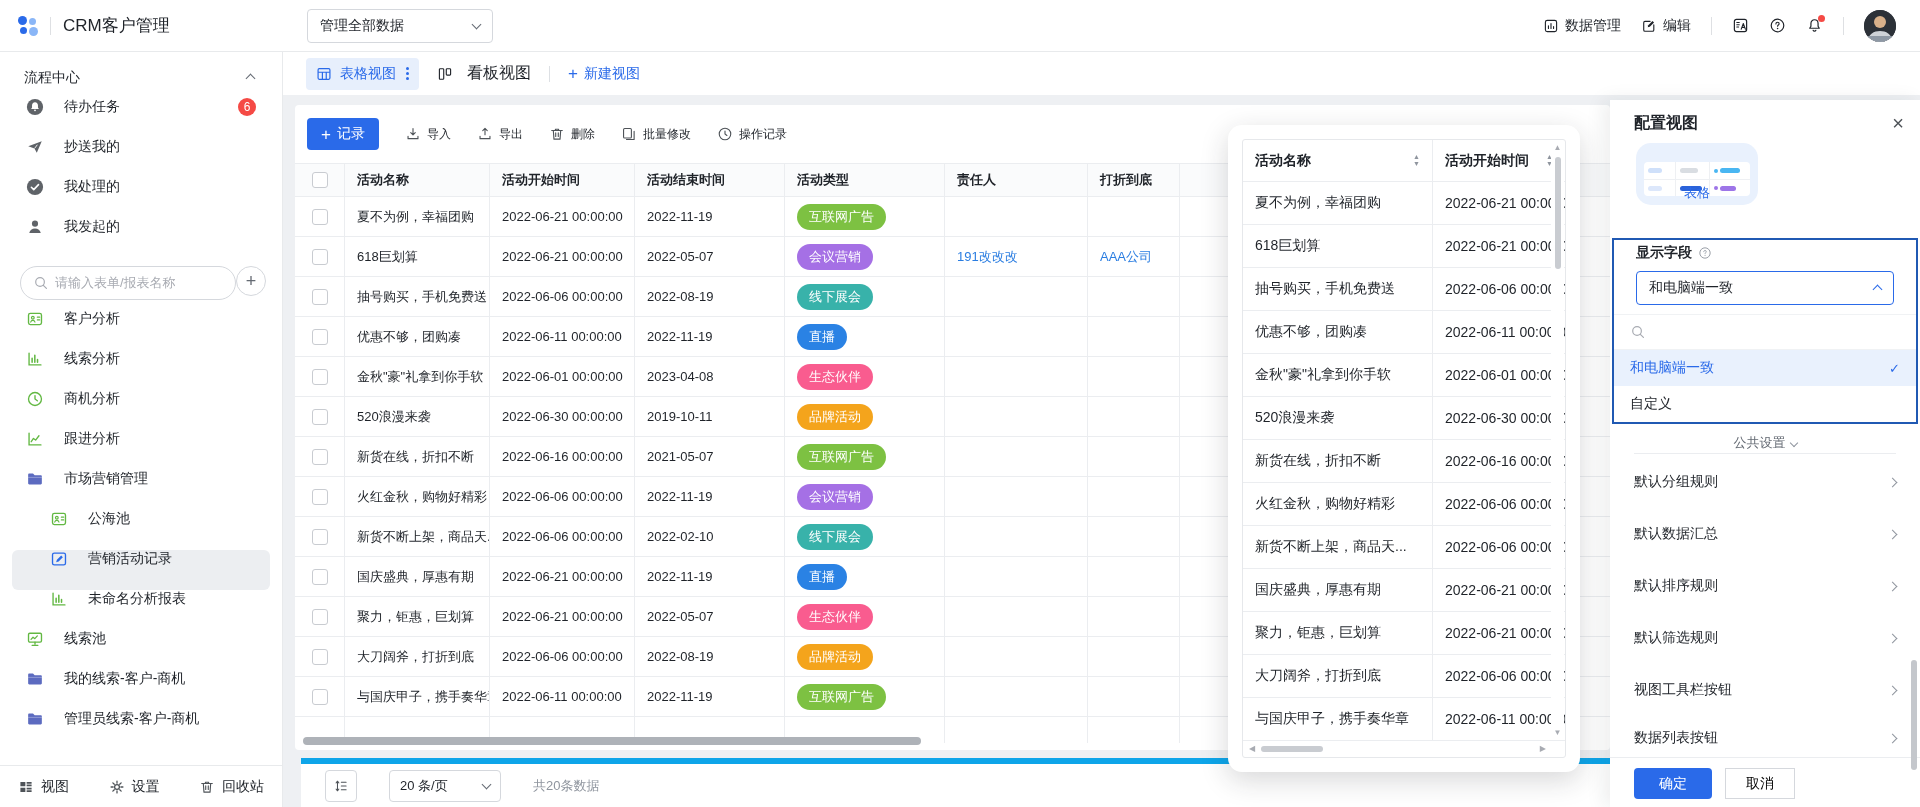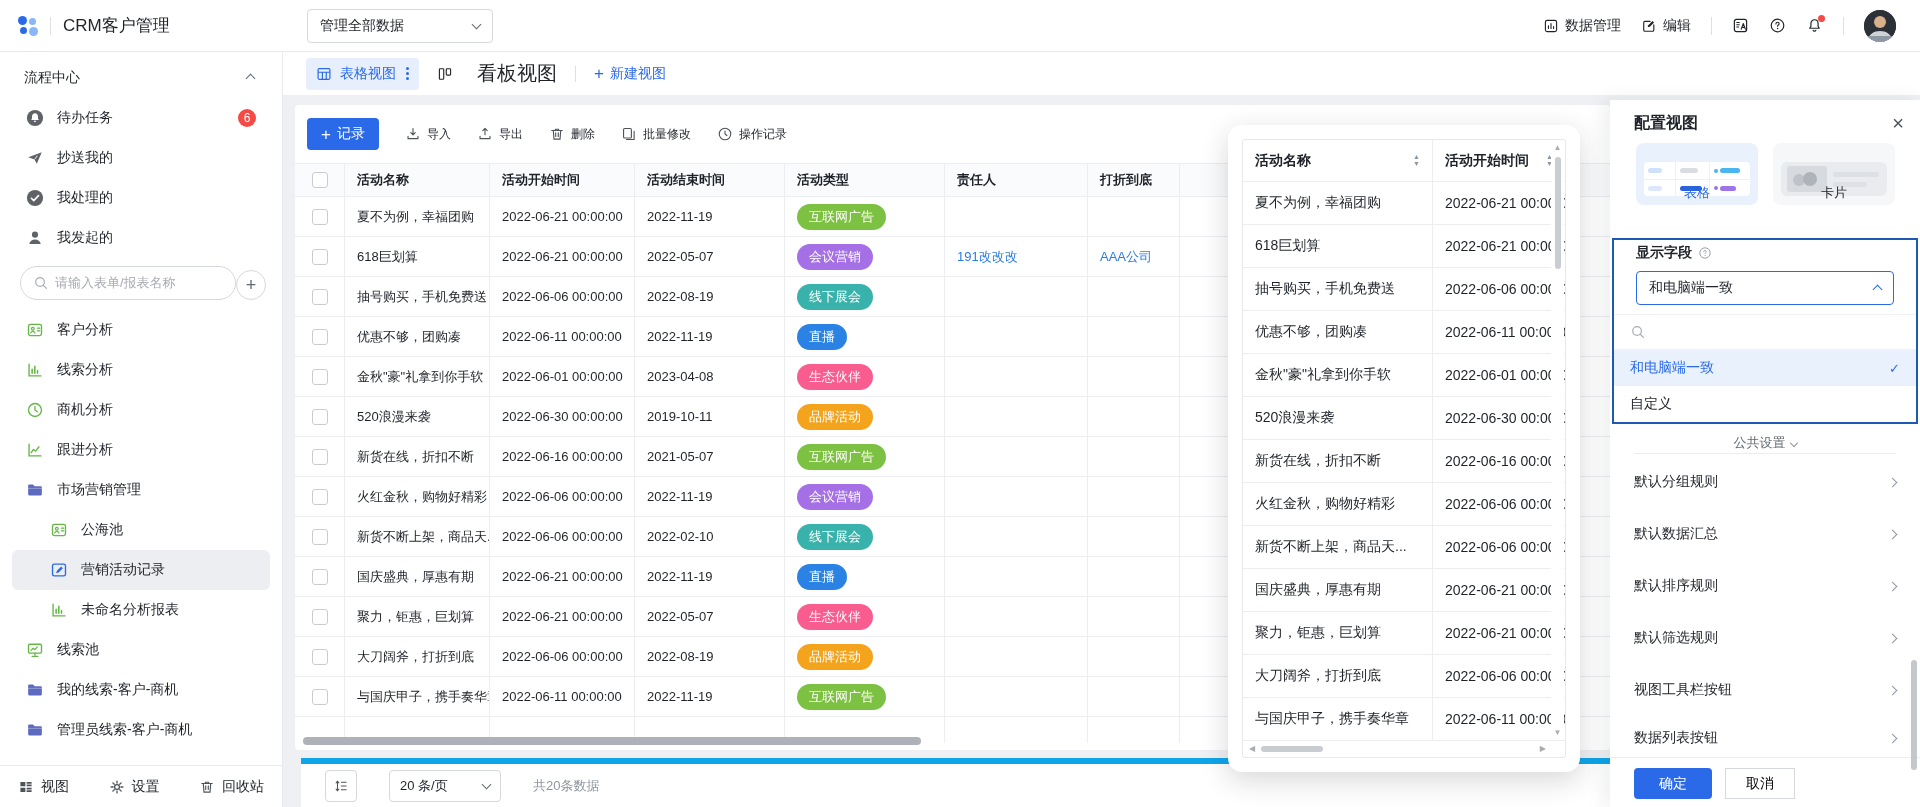--- a/index.html
+++ b/index.html
@@ -27,33 +27,33 @@
 .scope-select .chev{margin-left:auto;margin-top:-3px}
 .top-actions{margin-left:auto;display:flex;align-items:center;gap:20px;padding-right:24px}
 .tb-action{display:flex;align-items:center;gap:6px;font-size:14px;cursor:pointer}
 .tb-sep{width:1px;height:18px;background:#dee0e3}
 .icon-btn{position:relative;display:inline-flex}
 .bell-dot{position:absolute;top:-2px;right:-2px;width:7px;height:7px;border-radius:50%;background:#f54a45}
 .avatar{width:32px;height:32px;border-radius:50%;background:linear-gradient(#59606a,#23272d);overflow:hidden;display:inline-flex}
 
 .sidebar{position:absolute;left:0;top:52px;width:283px;height:755px;background:#fff;border-right:1px solid #e8eaec;z-index:5}
 .side-section{height:46px;display:flex;align-items:center;justify-content:space-between;padding:6px 28px 0 24px;font-size:14px}
-.side-item{height:40px;margin:0 12px;padding:0 14px;border-radius:6px;display:flex;align-items:center;gap:13px;font-size:14px;cursor:pointer}
+.side-item{height:40px;margin:0 12px;padding:0 14px;border-radius:6px;display:flex;align-items:flex-start;gap:20px;font-size:14px;cursor:pointer}
 .side-item.sel{background:#eceef1}
 .side-item.indent{padding-left:38px}
 .badge{margin-left:auto;min-width:18px;height:18px;border-radius:9px;background:#f54a45;color:#fff;font-size:12px;display:flex;align-items:center;justify-content:center;padding:0 5px}
-.side-search{display:flex;align-items:flex-end;gap:0;margin:8px 16px 10px 20px}
+.side-search{display:flex;align-items:flex-start;gap:0;margin:8px 16px 10px 20px}
 .search-pill{flex:1;height:34px;border:1px solid #d5d8dd;border-radius:17px;display:flex;align-items:center;gap:6px;padding:0 12px;color:#a8abb2;font-size:13px;white-space:nowrap;overflow:hidden}
 .plus-btn{width:30px;height:30px;flex:none;border:1px solid #d5d8dd;border-radius:50%;display:flex;align-items:center;justify-content:center;color:#646a73;font-size:18px;background:#fff}
 .side-footer{position:absolute;bottom:0;left:0;width:100%;height:42px;border-top:1px solid #e8eaec;display:flex;align-items:center;justify-content:space-between;padding:0 18px;background:#fff}
 .sf-item{display:flex;align-items:center;gap:7px;font-size:14px;cursor:pointer}
 
 .tabstrip{position:absolute;left:283px;top:52px;width:1637px;height:43px;background:#fff;display:flex;align-items:center;gap:18px;padding-left:23px;z-index:4}
 .tab-pill{height:32px;background:#e7effc;color:#2a6ae9;border-radius:4px;display:flex;align-items:center;gap:8px;padding:0 10px;font-size:14px;cursor:pointer}
-.tab-plain{display:flex;align-items:center;gap:24px;font-size:20px;cursor:pointer}
+.tab-plain{display:flex;align-items:center;gap:14px;font-size:16px;cursor:pointer}
 .tab-sep{width:1px;height:16px;background:#dde0e4}
 .tab-new{color:#2a6ae9;display:flex;align-items:center;gap:6px;font-size:14px;cursor:pointer}
 .plus-glyph{font-size:17px;line-height:1}
 .vdots{display:inline-flex;flex-direction:column;gap:2px;margin-left:2px}
 .vdots i{width:3px;height:3px;border-radius:50%;background:currentColor}
 
 .card{position:absolute;left:295px;top:105px;width:1315px;height:645px;background:#fff;border-radius:4px;overflow:hidden;z-index:3}
 .toolbar{height:58px;display:flex;align-items:center;gap:26px;padding:0 12px}
 .btn-primary{height:32px;background:#2a6ae9;color:#fff;border:none;border-radius:4px;display:flex;align-items:center;gap:6px;padding:0 14px;font-size:14px;cursor:pointer}
 .tool-item{display:flex;align-items:center;gap:6px;font-size:12px;cursor:pointer}
@@ -87,21 +87,21 @@
 .pvscroll .arr.bottom{margin-top:auto}
 .phscroll{position:absolute;bottom:1px;left:1px;right:14px;height:15px;background:#fff;display:flex;align-items:center;padding:0 5px}
 .phscroll .arr{color:#a8abb2;font-size:8px;line-height:8px}
 .phscroll .thumb{width:62px;height:6px;background:#c9ccd1;border-radius:3px;margin-left:6px}
 .phscroll .arr.right{margin-left:auto}
 
 .panel{position:absolute;left:1610px;top:100px;width:310px;height:707px;background:#fff;box-shadow:-6px 0 18px rgba(31,35,41,.08);z-index:9}
 .panel-head{display:flex;align-items:center;justify-content:space-between;padding:12px 16px 0 24px;font-size:16px;font-weight:bold}
 .close-x{font-size:20px;color:#4e5358;cursor:pointer;font-weight:normal}
 .vt-row{display:flex;gap:15px;padding:8px 0 0 26px}
-.vt-card{width:122px;height:62px;border-radius:8px;position:relative;padding:19px 8px;cursor:pointer}
+.vt-card{width:122px;height:62px;border-radius:15px;position:relative;padding:19px 8px;cursor:pointer}
 .vt-card.sel{background:#e9f1fd}
 .vt-card.plain{background:#f6f7f9}
 .vt-label{position:absolute;bottom:3px;left:0;right:0;text-align:center;font-size:13px}
 .vt-card.sel .vt-label{color:#2a6ae9}
 .mini-table{background:#fff;border-radius:4px;height:34px;display:grid;grid-template-columns:1fr 1.1fr 1.3fr;grid-template-rows:1fr 1fr;overflow:hidden}
 .mini-table div{display:flex;align-items:center;gap:2px;padding-left:4px;border-left:1px solid #eef0f3;border-top:1px solid #eef0f3}
 .mini-table div:nth-child(1),.mini-table div:nth-child(2),.mini-table div:nth-child(3){border-top:none}
 .mini-table div:nth-child(3n+1){border-left:none}
 .pill{height:5px;border-radius:3px;display:inline-block}
 .mdot{width:4px;height:4px;border-radius:50%;display:inline-block}
@@ -816,30 +816,20 @@
         <div>
             <i class="pill" style="width:22px;background:#2a62d9"></i>
           </div>
         <div>
             <i class="mdot" style="background:#9d75e8"></i>
             <i class="pill" style="width:16px;background:#9d75e8"></i>
           </div>
       </div>
       <div class="vt-label">表格</div>
     </div>
-    <div class="vt-card plain">
-      <div class="mini-card">
-        <span class="imgph"></span>
-        <span class="glines">
-            <span class="gline" style="width:46px"></span>
-            <span class="gline" style="width:34px"></span>
-          </span>
-      </div>
-      <div class="vt-label">卡片</div>
-    </div>
   </div>
 
   <div class="hl-box">
     <div class="hl-label">
       <span>显示字段</span>
       <span class="ic">
           <svg width="14" height="14" viewBox="0 0 20 20" fill="none" xmlns="http://www.w3.org/2000/svg">
             <circle cx="10" cy="10" r="7.4" stroke="#8f959e" stroke-width="1.3"></circle>
             <path d="M8.2 8.2c0-1.1.8-1.8 1.8-1.8s1.8.6 1.8 1.6c0 1.4-1.7 1.5-1.7 2.8" stroke="#8f959e" stroke-width="1.2" stroke-linecap="round"></path>
             <circle cx="10.1" cy="13.2" r=".8" fill="#8f959e"></circle>

